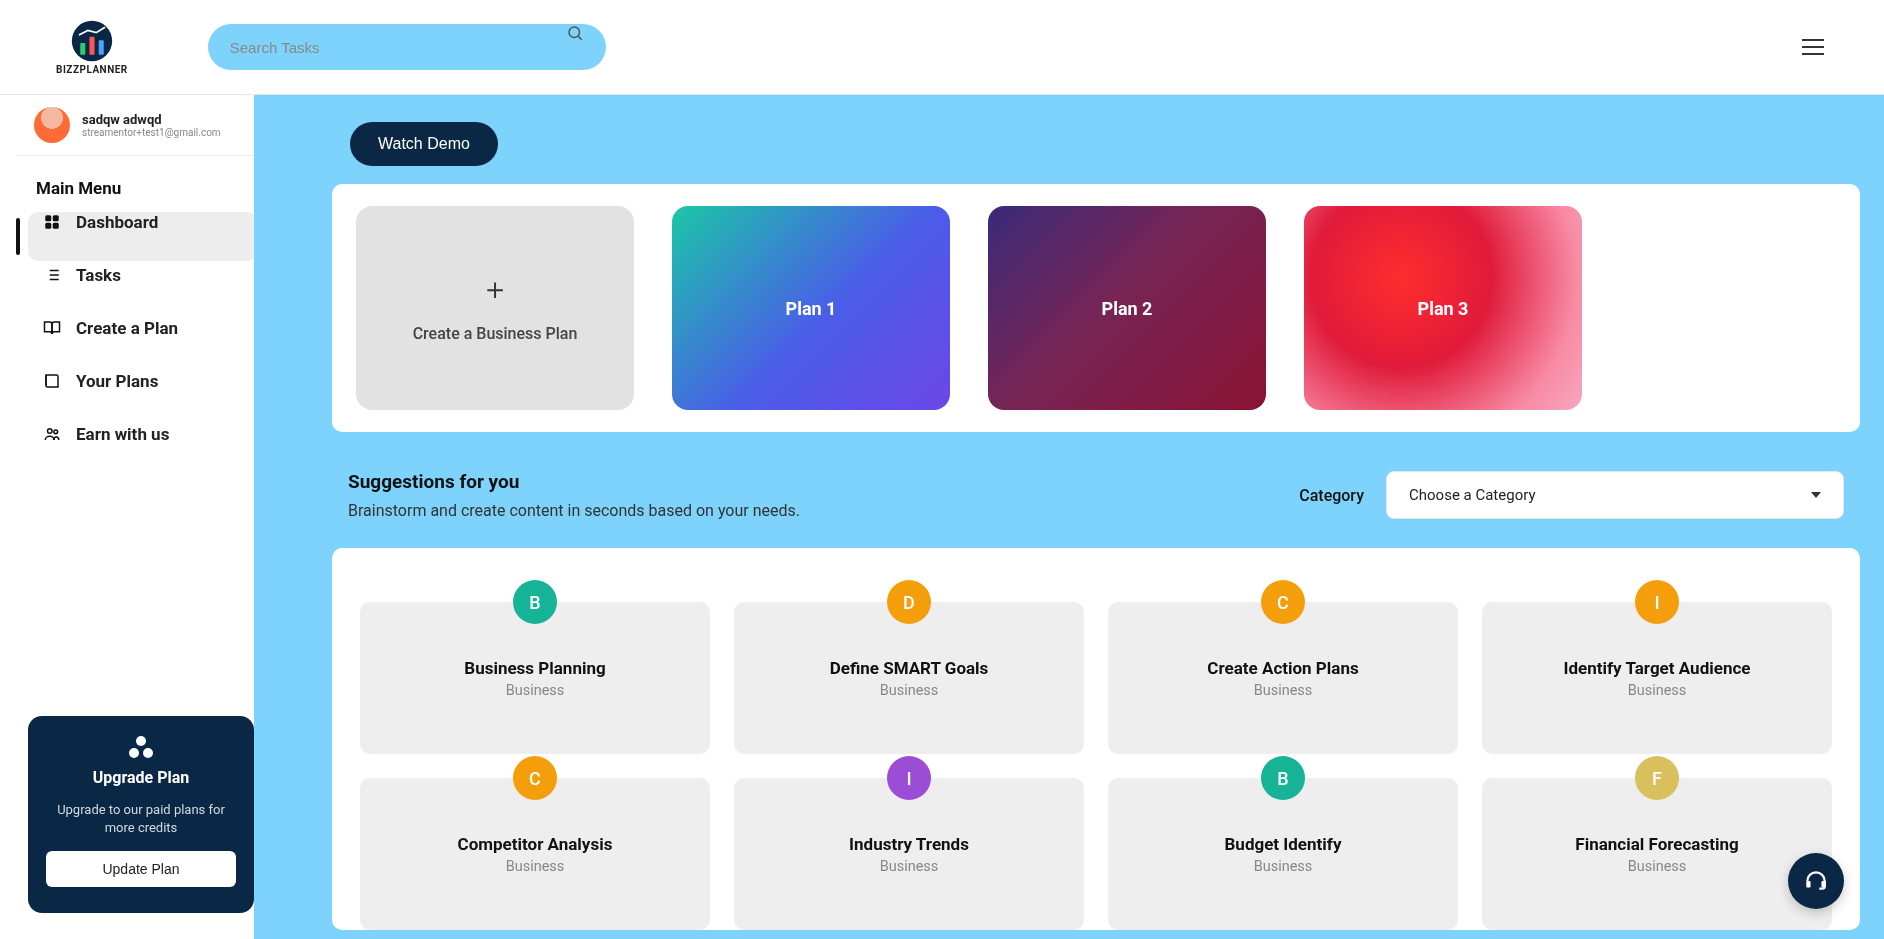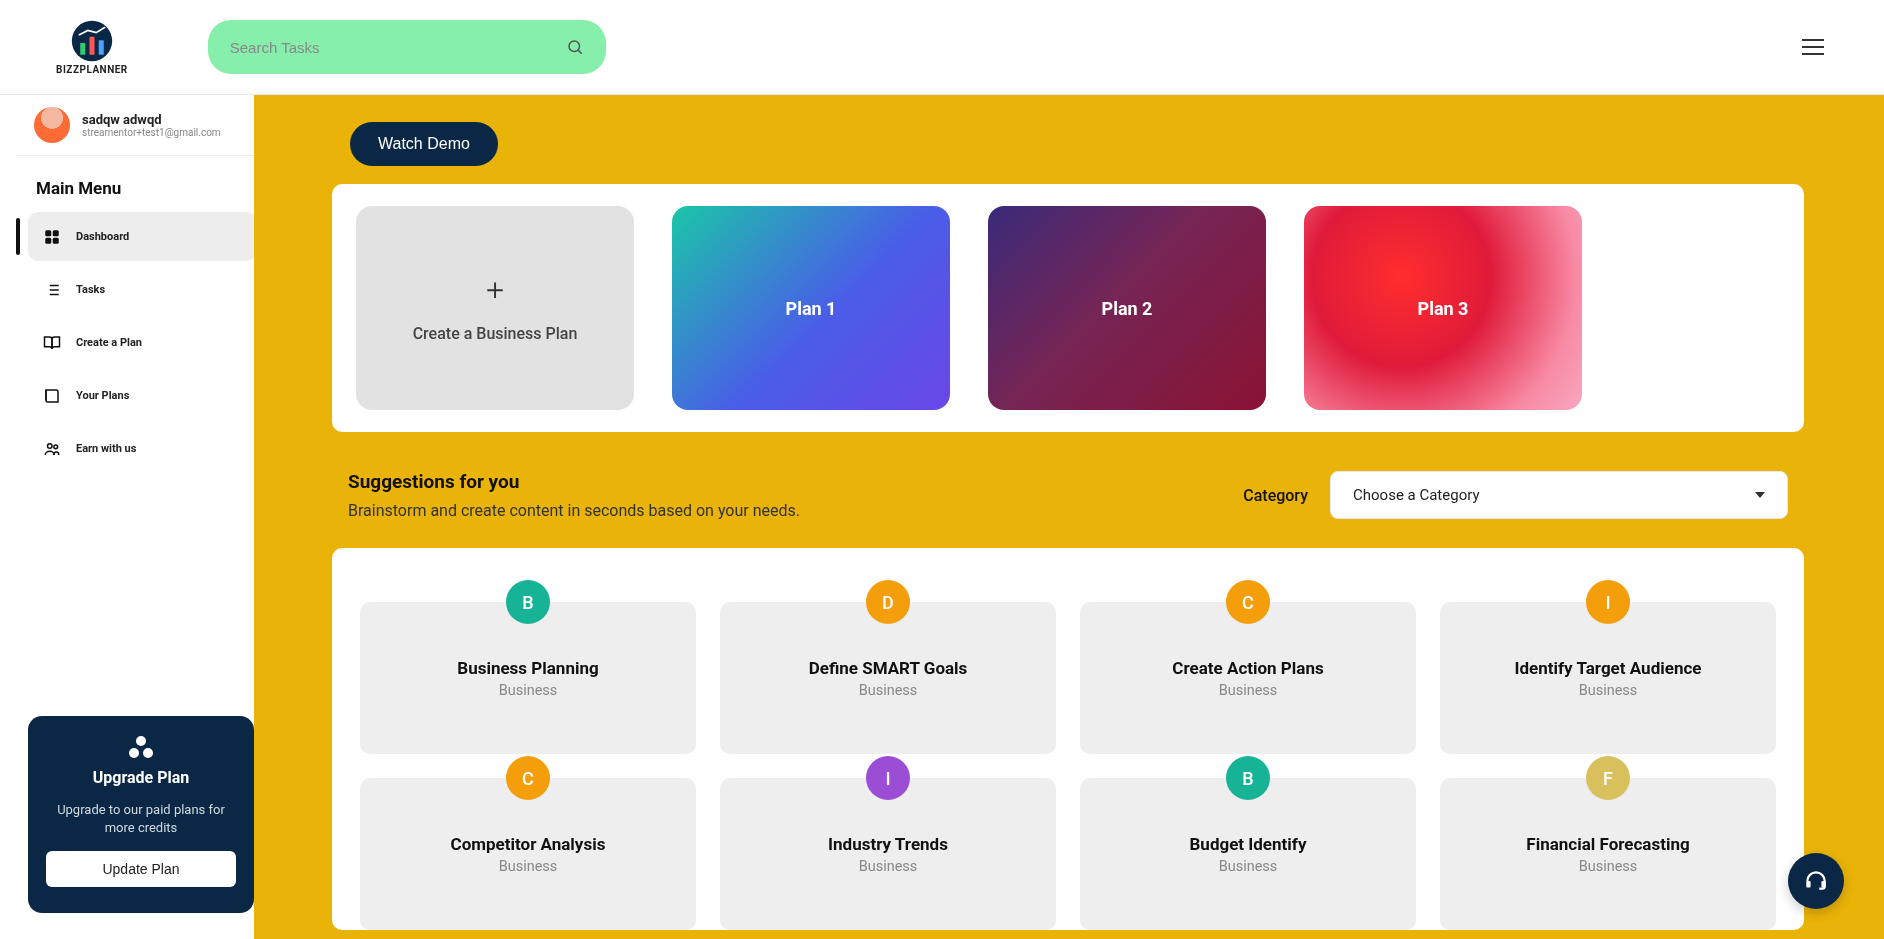--- a/index.html
+++ b/index.html
@@ -3,49 +3,49 @@
 <meta charset="utf-8">
 <style>
 * { box-sizing: border-box; margin: 0; padding: 0; }
 body { font-family: -apple-system, BlinkMacSystemFont, "Segoe UI", Roboto, Arial, sans-serif; background: #fff; width: 1884px; height: 939px; overflow: hidden; position: relative; }
 
 
 .header { height: 95px; display: flex; align-items: center; padding: 0 60px 0 56px; border-bottom: 1px solid #e5e7eb; }
 .logo { display: flex; flex-direction: column; align-items: center; margin-right: 80px; }
 .logo-svg { width: 42px; height: 42px; }
 .logo-text { font-size: 10px; font-weight: 700; letter-spacing: .5px; color: #222; margin-top: 2px; }
-.search-wrap { flex: 0 0 398px; height: 54px; background: #86efac; border-radius: 23px; display: flex; align-items: center; padding: 0 22px; }
+.search-wrap { flex: 0 0 398px; height: 46px; background: #7dd3fc; border-radius: 23px; display: flex; padding: 0 22px; }
 .search-input { flex: 1; border: none; background: transparent; outline: none; font-size: 15px; color: #555; }
 .search-input::placeholder { color: #888; }
 .hamburger { margin-left: auto; cursor: pointer; }
 .hamburger span { display:block; width:22px; height:2px; background:#333; margin:5px 0; }
 
 
 .sidebar { position: absolute; left:16px; top:95px; bottom:0; width: 254px; border-right: 1px solid #e5e7eb; background:#fff; display:flex; flex-direction:column; }
 .user-box { display:flex; align-items:center; gap:12px; padding: 12px 18px; border-bottom:1px solid #ececec; }
 .avatar { width:36px; height:36px; border-radius:50%; background: radial-gradient(circle at 50% 30%, #f4b8a0 0 35%, #ff6b35 36% 100%); position:relative; }
 .avatar::after{content:""; position:absolute; top:4px; left:13px; width:10px; height:10px; border-radius:50%; background:#f4b8a0;}
 .user-name { font-size:13px; font-weight:700; color:#222; }
 .user-email { font-size:10px; color:#888; }
 .menu-title { font-size:17px; font-weight:700; color:#111; padding: 22px 20px 14px; }
 .menu { padding: 0 12px; }
-.menu-item { display:flex; align-items:center; gap:14px; height:49px; padding:0 14px; border-radius:10px; cursor:pointer; font-size:11px; font-weight:700; color:#222; position:relative; margin-bottom:4px;}
+.menu-item { display:flex; gap:14px; height:49px; padding:0 14px; border-radius:10px; cursor:pointer; font-size:17px; font-weight:700; color:#222; position:relative; margin-bottom:4px;}
 .menu-item.active { background:#ededed; }
 .menu-item.active::before { content:""; position:absolute; left:-12px; top:6px; bottom:6px; width:4px; border-radius:2px; background:#111; }
 .menu-icon { width:20px; height:20px; flex:0 0 20px; display:flex; align-items:center; justify-content:center; }
 
 .upgrade-card { margin: auto 12px 26px; background:#0a2845; border-radius:14px; padding:20px 18px 26px; color:#fff; text-align:center; width:226px; }
 .upgrade-icon { margin:0 auto 10px; display:flex; justify-content:center; gap:2px; }
 .dot{width:10px;height:10px;background:#fff;border-radius:50%;}
 .upgrade-title{font-size:16px;font-weight:700;margin-bottom:14px;}
 .upgrade-text{font-size:13px;line-height:1.4;margin-bottom:14px;color:#d0d8e0;}
 .upgrade-btn{background:#fff;color:#222;border:none;border-radius:6px;padding:10px 0;width:100%;font-size:14px;font-weight:500;cursor:pointer;}
 
 
-.main { position:absolute; left:254px; right:0; top:95px; bottom:0; background:#eab308; overflow:hidden; padding:0 80px 0 78px; }
+.main { position:absolute; left:254px; right:0; top:95px; bottom:0; background:#7dd3fc; overflow:hidden; padding:0 24px 0 78px; }
 .watch-demo { background:#0a2845; color:#fff; border:none; border-radius:22px; padding:13px 28px; font-size:16px; font-weight:500; margin:27px 0 18px 18px; cursor:pointer; }
 
 .plans-panel { background:#fff; border-radius:10px; padding:22px 24px; display:flex; gap:38px; }
 .plan-card { width:278px; height:204px; border-radius:16px; display:flex; flex-direction:column; align-items:center; justify-content:center; color:#fff; font-size:18px; font-weight:700; }
 .plan-create { background:#e2e2e2; color:#444; font-weight:500; font-size:16px; gap:20px; cursor:pointer;}
 .plan-create .plus { font-size:30px; color:#333; font-weight:300; line-height:1;}
 .plan1 { background: linear-gradient(135deg,#1bc6a8 0%, #4a5de8 55%, #6b46e8 100%); }
 .plan2 { background: linear-gradient(135deg,#3a2a7a 0%, #762555 45%, #8a1233 100%); }
 .plan3 { background: radial-gradient(circle at 35% 35%, #ff2d2d 0%, #e01a3a 40%, #f88aa4 78%, #f7a8c0 100%); }
 

